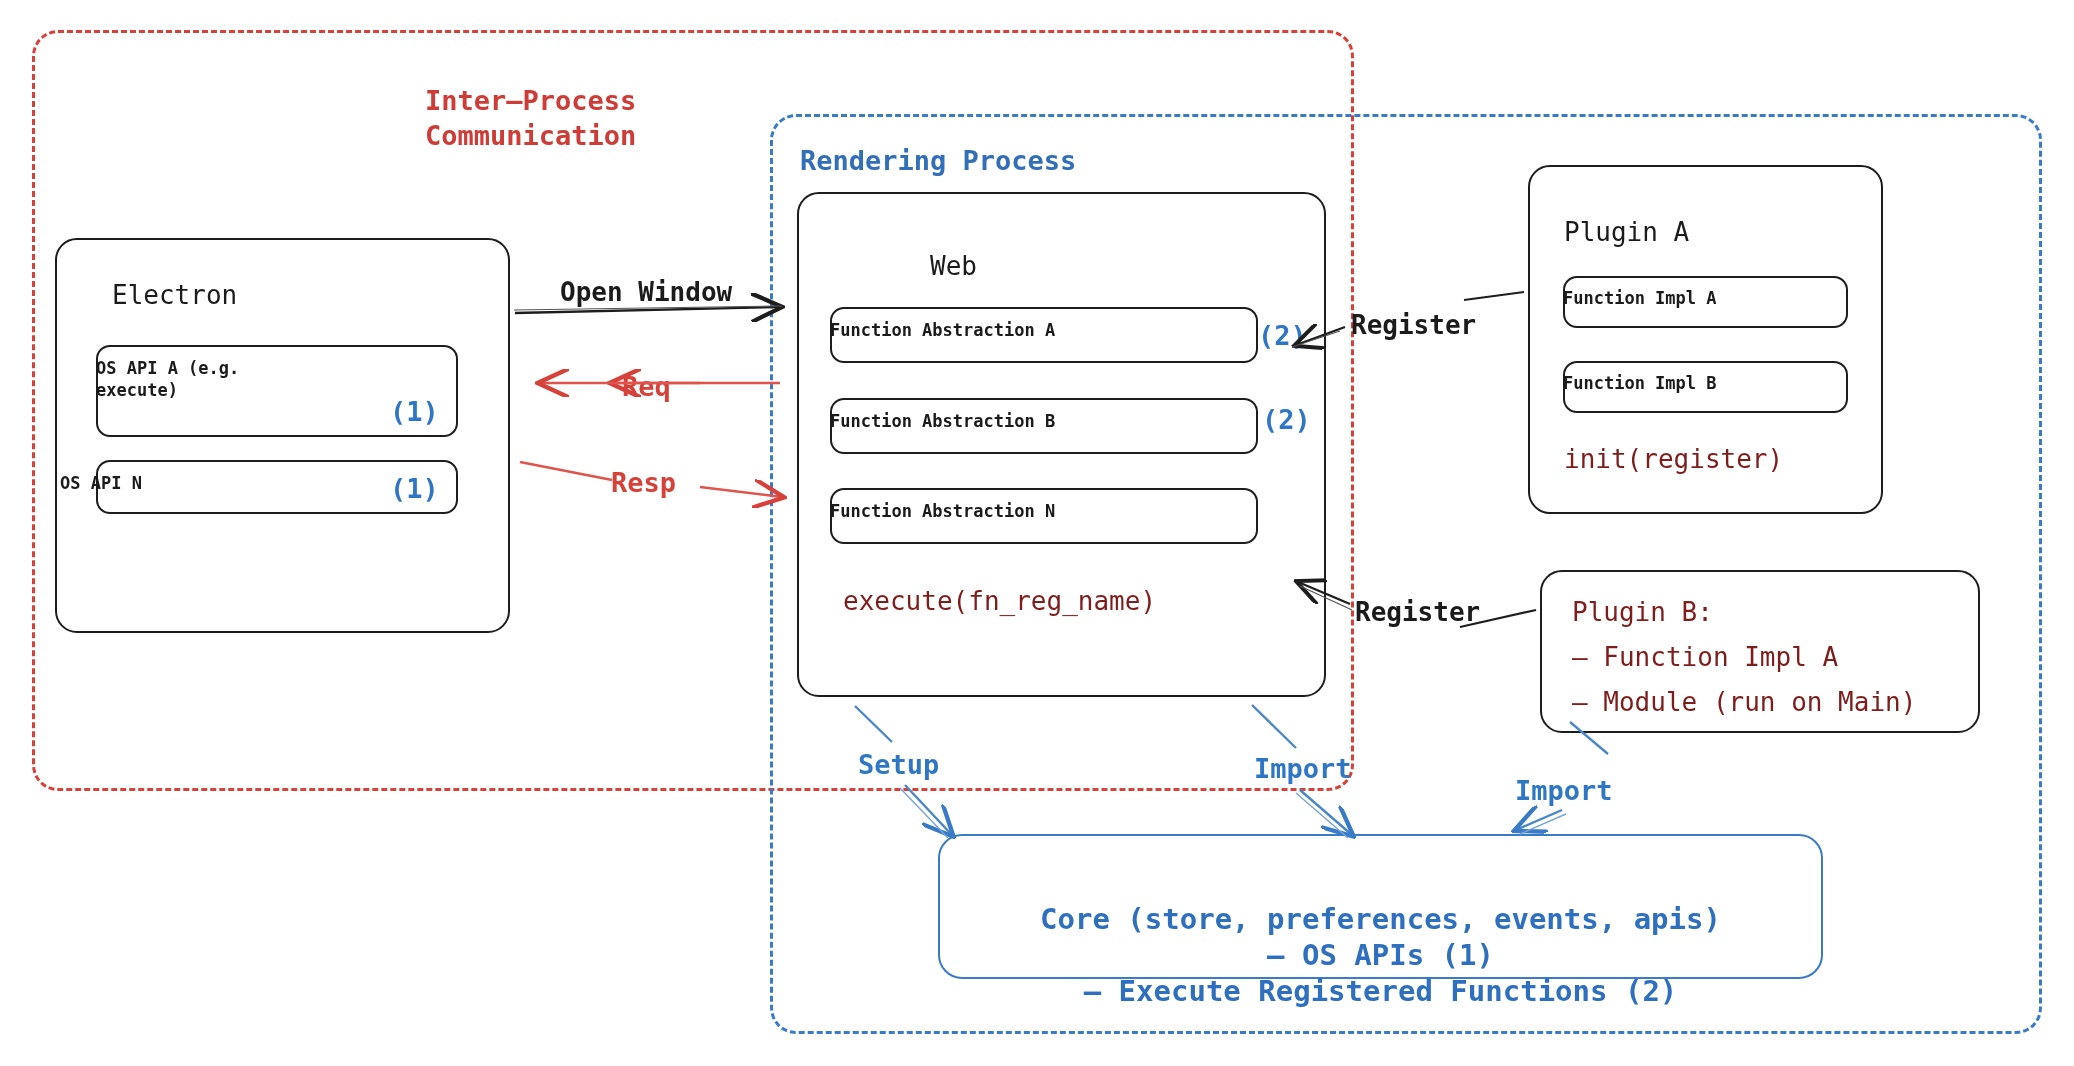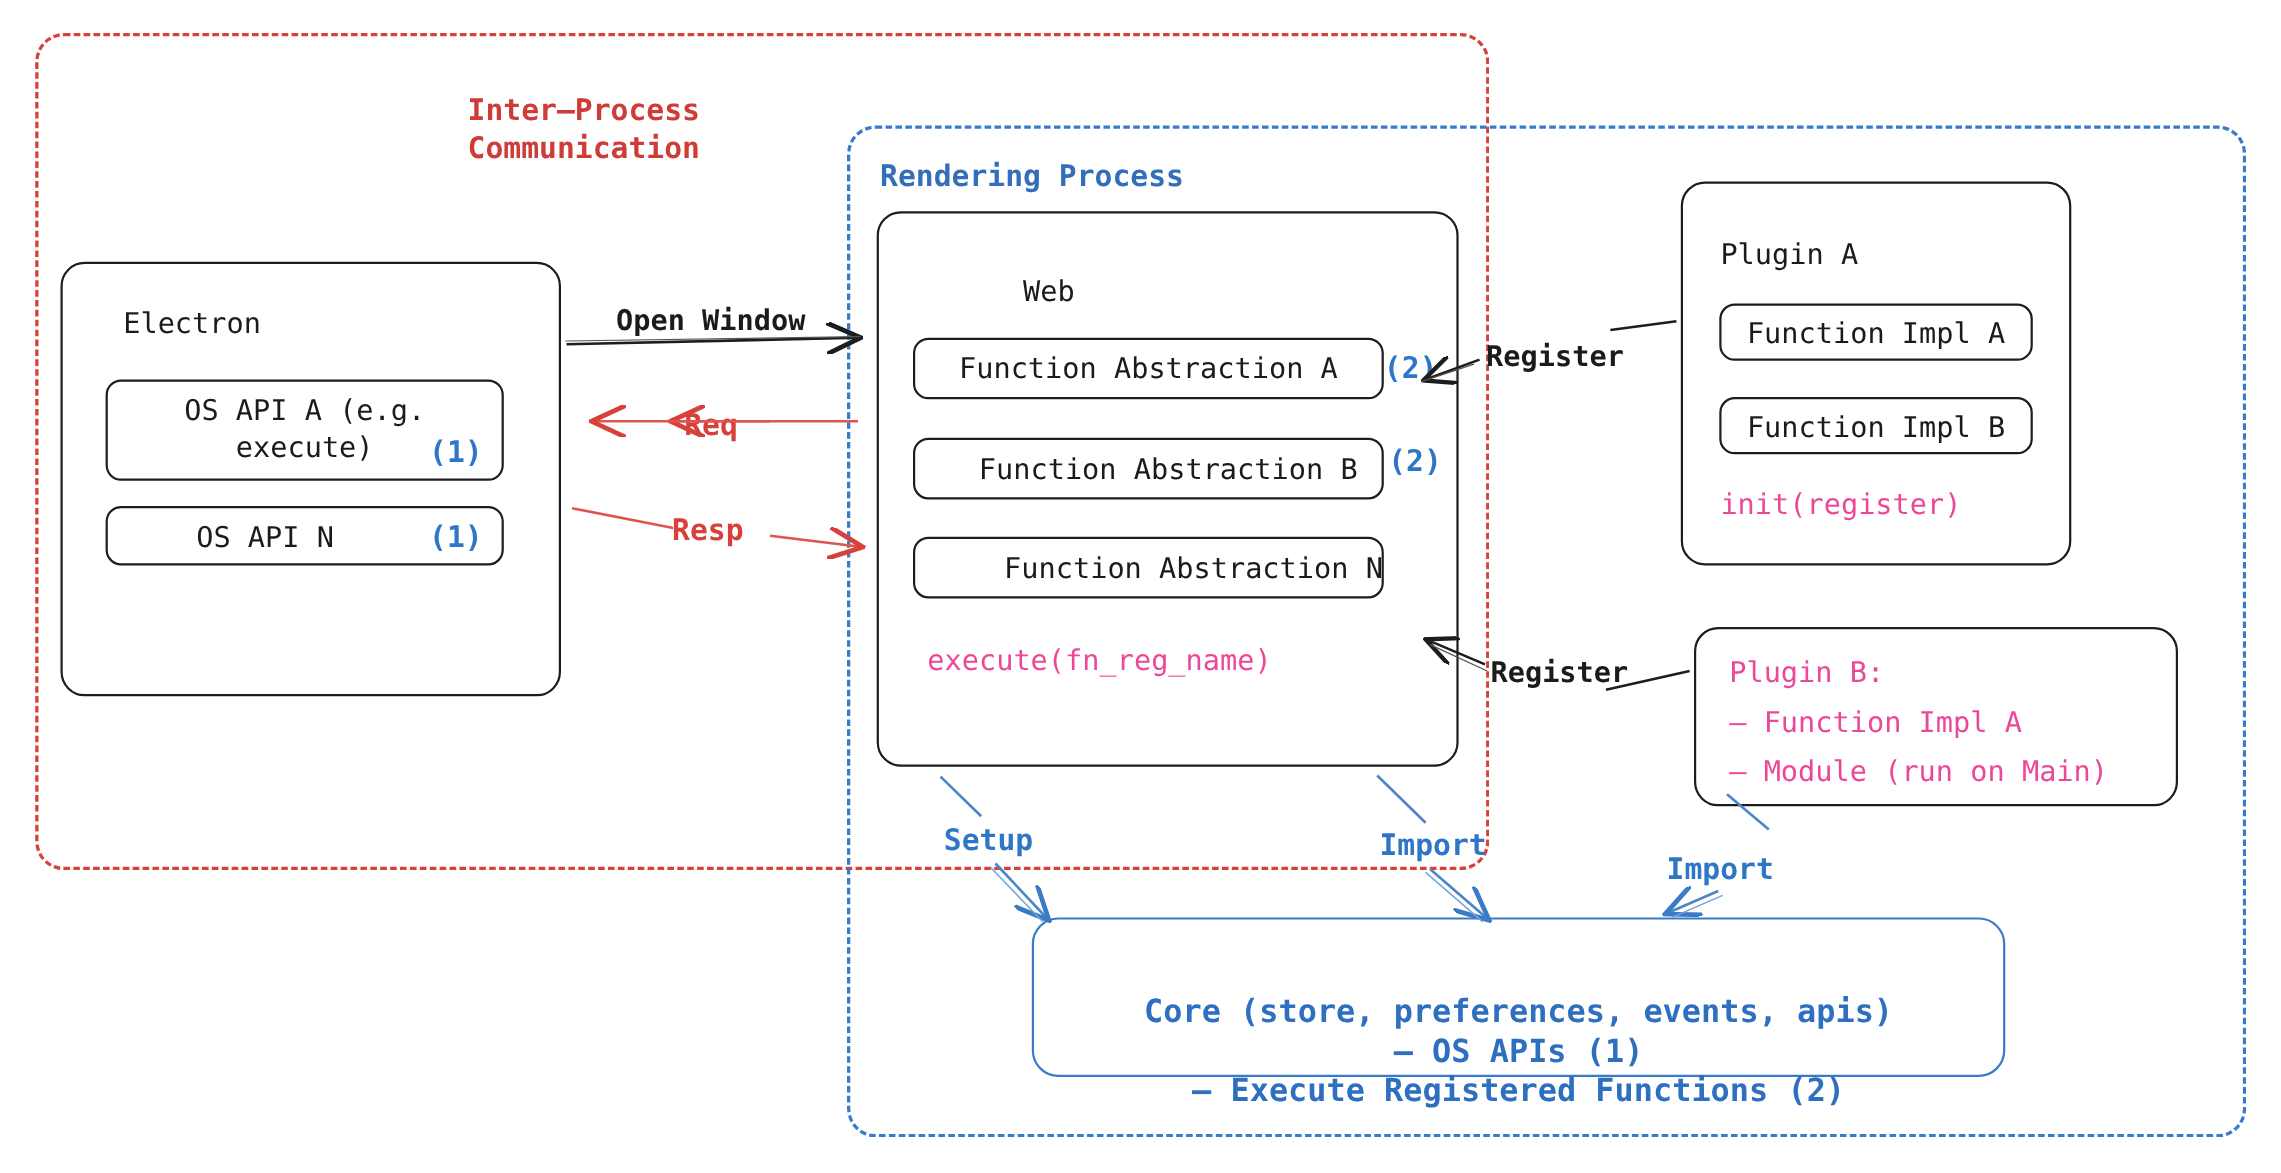--- a/index.html
+++ b/index.html
@@ -12,22 +12,22 @@
   .dash-red{border-color:#d8413a;}
   .dash-blue{border-color:#3a7bc8;}
 
   .group-label{position:absolute;white-space:pre;line-height:1.28;font-weight:700;}
   .lbl-red{color:#cf3b36;font-size:27px;}
   .lbl-blue{color:#336fb8;font-size:27px;}
 
   .node{position:absolute;box-sizing:border-box;border:2.5px solid #1d1d1d;border-radius:22px;background:#fff;}
   .node.inner{border-width:2px;border-radius:14px;}
   .node-title{position:absolute;white-space:pre;color:#1b1b1b;font-size:26px;line-height:1.3;}
-  .inner-text{position:absolute;left:0;right:0;text-align:center;white-space:pre;color:#1b1b1b;font-size:26px;line-height:1.28;}
-  .note{position:absolute;white-space:pre;color:#ec4899;font-size:26px;line-height:1.3;}
+  .inner-text{position:absolute;left:0;right:0;white-space:pre;color:#1b1b1b;font-size:17px;line-height:1.28;font-weight:bold;}
+  .note{position:absolute;white-space:pre;color:#7f1d1d;font-size:26px;line-height:1.3;}
 
   .tag{position:absolute;color:#2f77c6;font-size:27px;font-weight:700;white-space:pre;}
 
   .edge-label{position:absolute;white-space:pre;font-size:26px;line-height:1.3;font-weight:bold;}
   .el-black{color:#1b1b1b;}
   .el-red{color:#d8413a;font-weight:700;font-size:27px;}
   .el-blue{color:#2f77c6;font-weight:700;font-size:27px;}
 
   .corebox{position:absolute;box-sizing:border-box;border:2.5px solid #3a7bc8;border-radius:24px;background:#fff;}
   .core-text{position:absolute;left:0;right:0;text-align:center;white-space:pre;

